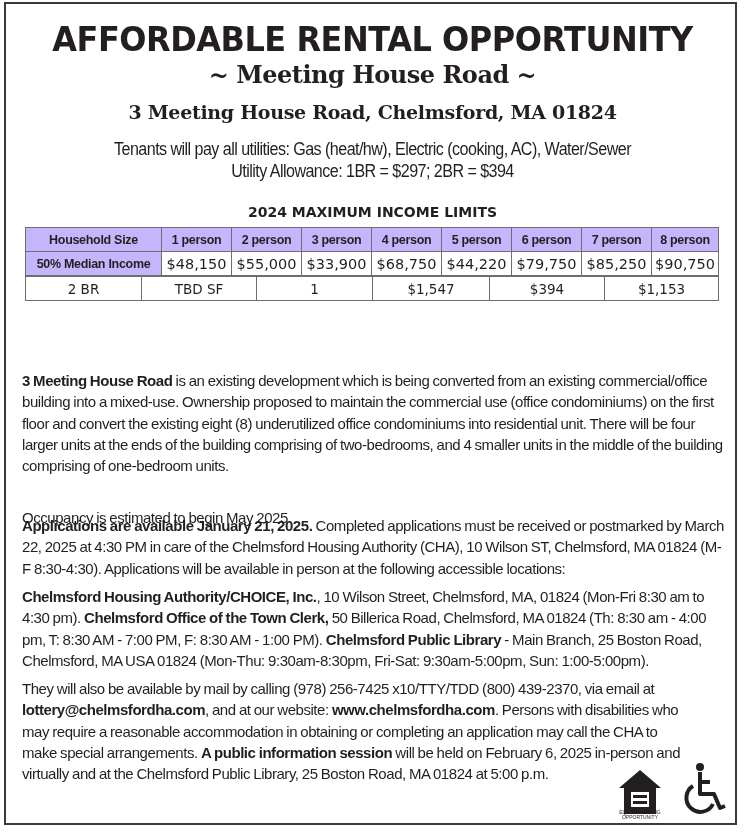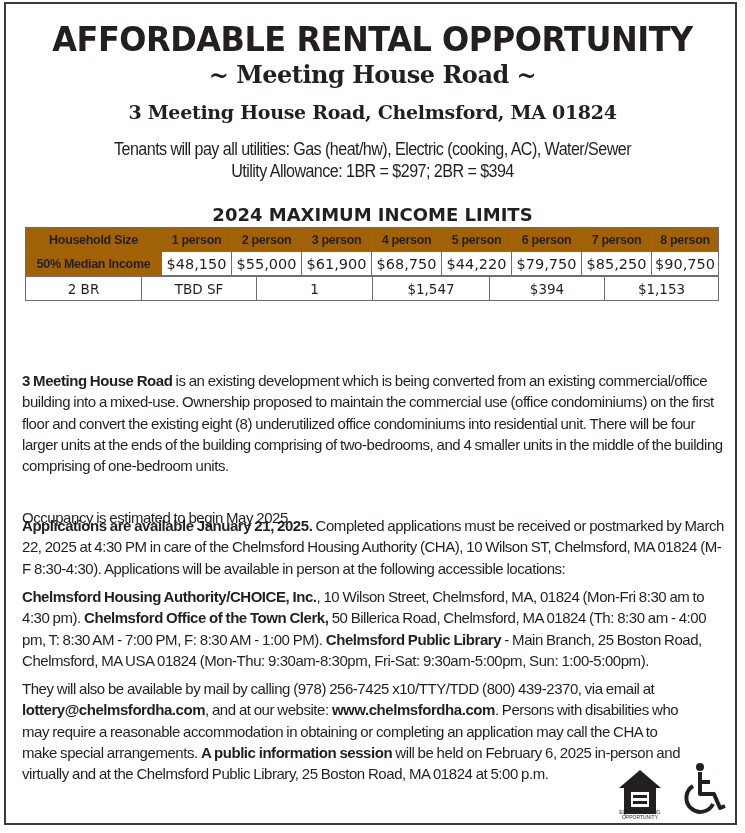--- a/index.html
+++ b/index.html
@@ -2,28 +2,28 @@
 <html><head>
 <meta charset="utf-8">
 <style>
   html, body { margin: 0; padding: 0; background: #ffffff; }
   body { width: 745px; height: 833px; position: relative; overflow: hidden; font-family: "Liberation Sans", sans-serif; color: #231f20; }
   .frame { position: absolute; left: 4px; top: 2px; width: 733px; height: 823px; border: 2px solid #3a3a3a; box-sizing: border-box; }
   .h1 { position: absolute; left: 0; right: 0; top: 20px; text-align: center; font-family: "DejaVu Sans", sans-serif; font-weight: bold; font-size: 33px; letter-spacing: -0.5px; color: #231f20; transform: scaleX(0.97); }
   .h2 { position: absolute; left: 0; right: 0; top: 60px; text-align: center; font-family: "DejaVu Serif", serif; font-weight: bold; font-size: 24px; letter-spacing: -0.5px; }
   .h3 { position: absolute; left: 0; right: 0; top: 101px; text-align: center; font-family: "DejaVu Serif", serif; font-weight: bold; font-size: 19px; letter-spacing: -0.3px; }
   .util { position: absolute; left: 0; right: 0; top: 138px; text-align: center; font-family: "Liberation Sans Narrow", "Liberation Sans", sans-serif; font-size: 17.5px; line-height: 22px; letter-spacing: -0.6px; transform: scaleX(0.92); transform-origin: center; }
-  .tbl-title { position: absolute; left: 0; right: 0; top: 204px; text-align: center; font-family: "DejaVu Sans", sans-serif; font-weight: bold; font-size: 18px; }
+  .tbl-title { position: absolute; left: 0; right: 0; top: 204px; text-align: center; font-family: "DejaVu Sans", sans-serif; font-weight: bold; font-size: 14px; }
   table { border-collapse: collapse; position: absolute; left: 25px; width: 693px; table-layout: fixed; }
   td { border: 1.3px solid #6d6e71; text-align: center; padding: 0; white-space: nowrap; overflow: hidden; }
   .t1 { top: 227px; }
   .t1 td { height: 23px; }
   .t2 { top: 276px; }
   .t2 td { height: 23px; }
-  .hd { background: #a16207; font-weight: bold; font-size: 12.5px; font-family: "Liberation Sans", sans-serif; letter-spacing: -0.3px; }
+  .hd { background: #c4b5fd; font-weight: bold; font-size: 12.5px; font-family: "Liberation Sans", sans-serif; letter-spacing: -0.3px; }
   .val { font-size: 14.5px; font-family: "DejaVu Sans", sans-serif; }
   .val2 { font-size: 13.5px; font-family: "DejaVu Sans", sans-serif; }
   .para { position: absolute; left: 22px; width: 705px; font-family: Liberation Sans, sans-serif; font-size: 15px; line-height: 21.3px; letter-spacing: -0.45px; word-spacing: -0.5px; }
   .para b { font-weight: bold; }
   .p1 { top: 370px; }
   .p2 { top: 507px; }
   .p3 { top: 515px; }
   .p4 { top: 586px; }
   .p5 { top: 678px; width: 670px; }
   .eho { position: absolute; left: 617px; top: 763px; width: 46px; height: 58px; }
@@ -66,21 +66,21 @@
     <td class="hd">4 person</td>
     <td class="hd">5 person</td>
     <td class="hd">6 person</td>
     <td class="hd">7 person</td>
     <td class="hd">8 person</td>
   </tr>
   <tr>
     <td class="hd">50% Median Income</td>
     <td class="val">$48,150</td>
     <td class="val">$55,000</td>
-    <td class="val">$61,900</td>
+    <td class="val">$33,900</td>
     <td class="val">$68,750</td>
     <td class="val">$44,220</td>
     <td class="val">$79,750</td>
     <td class="val">$85,250</td>
     <td class="val">$90,750</td>
   </tr>
 </tbody>
   </table>
 
 <table class="t2">

